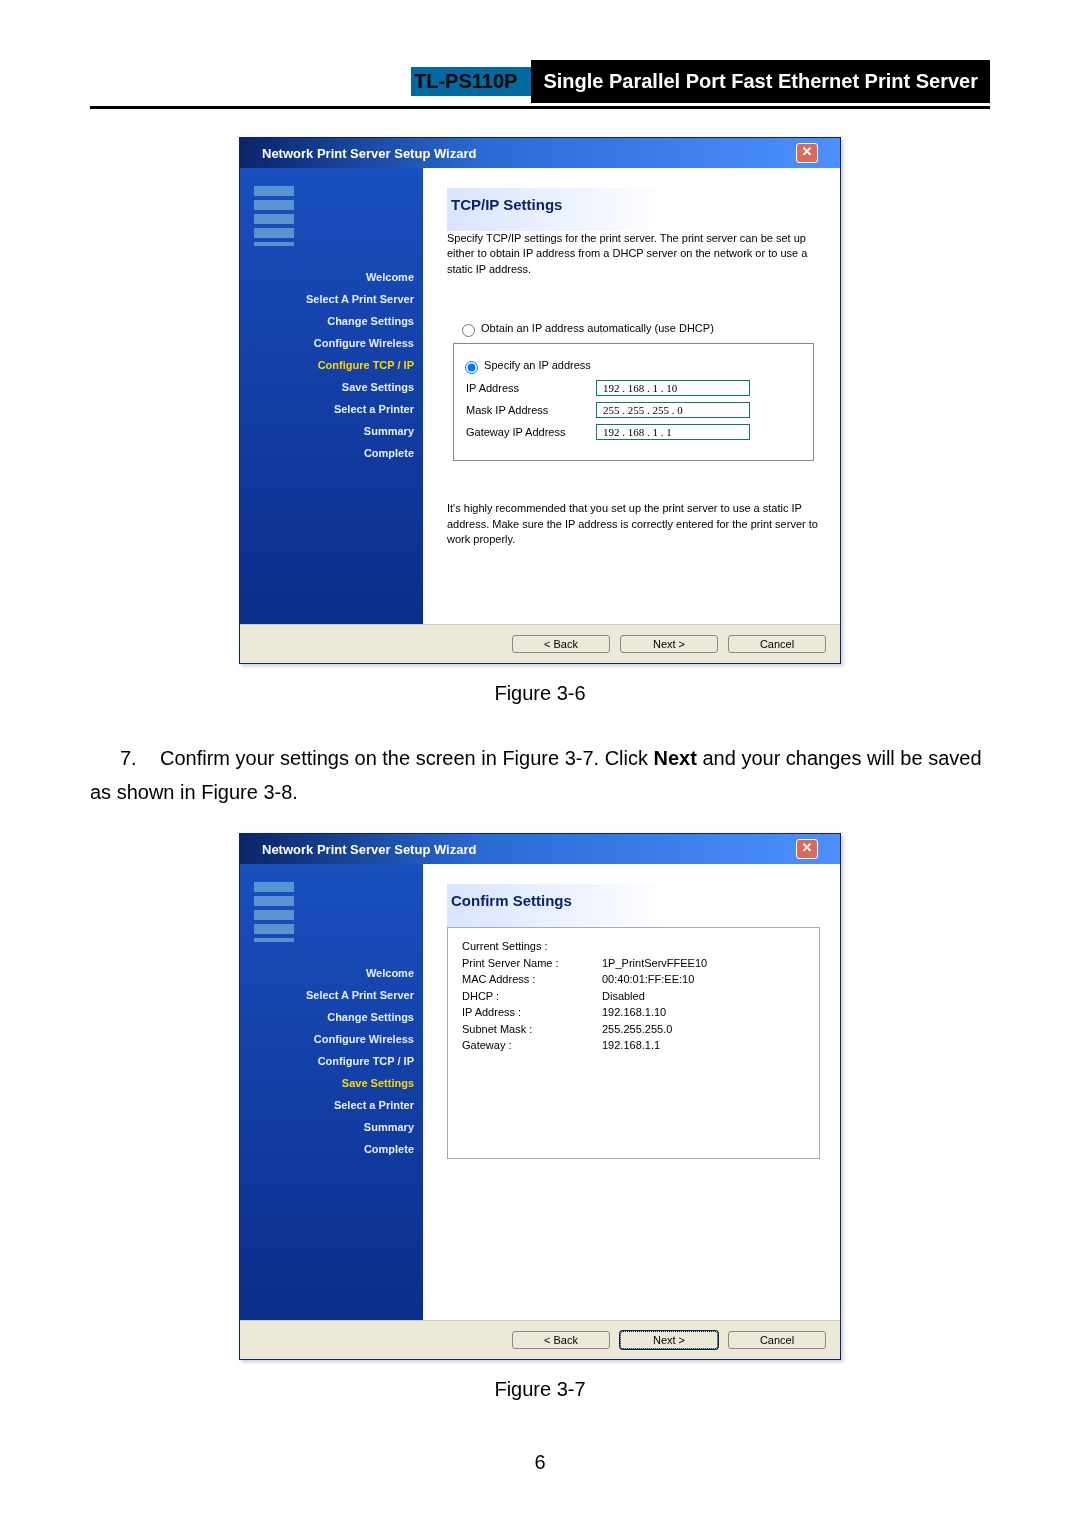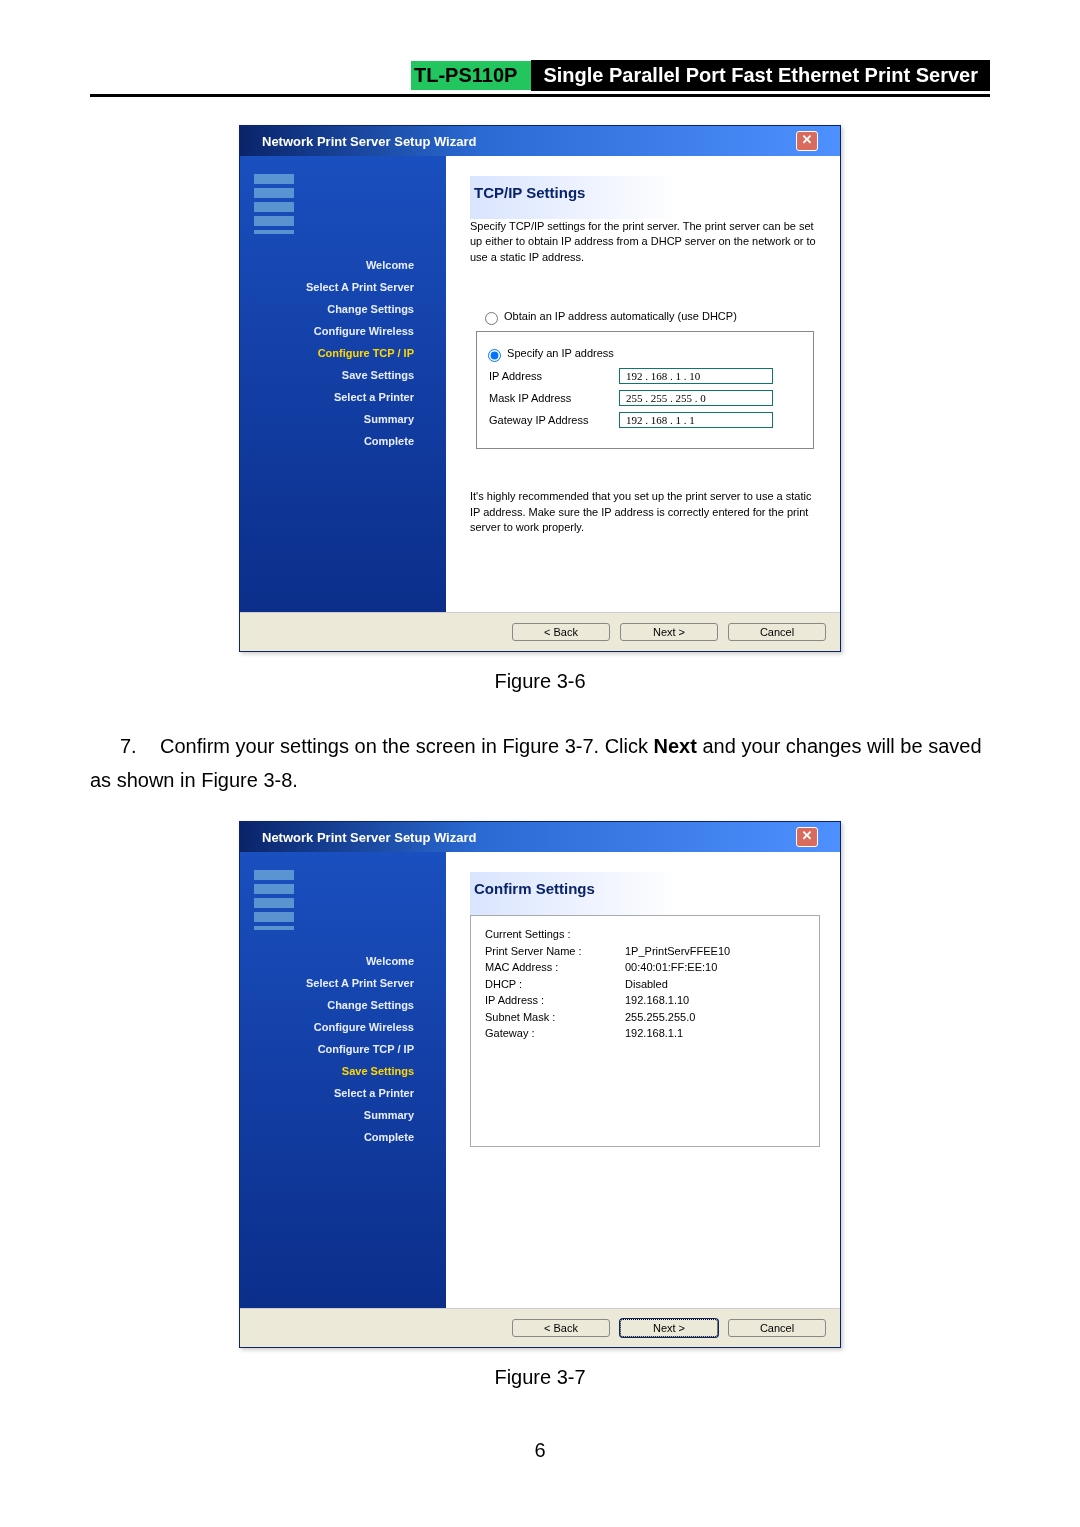--- a/index.html
+++ b/index.html
@@ -16,31 +16,31 @@
   }
   .header-bar {
     border-bottom: 3px solid #000;
     padding-bottom: 3px;
     margin-bottom: 28px;
     display: flex;
     align-items: center;
     justify-content: flex-end;
   }
   .model {
-    background: #22c55e;
+    background: #0369a1;
     font-weight: bold;
     font-size: 20px;
     padding: 3px 14px 3px 3px;
   }
   .title-band {
     background: #000;
     color: #fff;
     font-weight: bold;
     font-size: 20px;
-    padding: 4px 12px;
+    padding: 10px 12px;
     text-align: right;
   }
 
   
   .dlg-frame {
     width: 600px;
     margin: 0 auto 12px auto;
     border: 1px solid #0a246a;
     background: #ece9d8;
     box-shadow: 2px 2px 4px rgba(0,0,0,.2);
@@ -70,21 +70,21 @@
     cursor: pointer;
   }
   .dlg-body {
     display: flex;
     background: #fff;
     padding: 0;
   }
   .sidebar {
     width: 180px;
     background: linear-gradient(to bottom, #1a4fbf, #0b2e8a);
-    padding: 18px 26px 18px 0;
+    padding: 18px 3px 18px 0;
     color: #fff;
     text-align: right;
     font-size: 11px;
     min-height: 420px;
   }
   .sb-logo {
     width: 40px; height: 60px;
     margin: 0 0 20px auto;
     background: repeating-linear-gradient(to bottom, #86c3e0 0 10px, transparent 10px 14px);
     opacity: .6;

